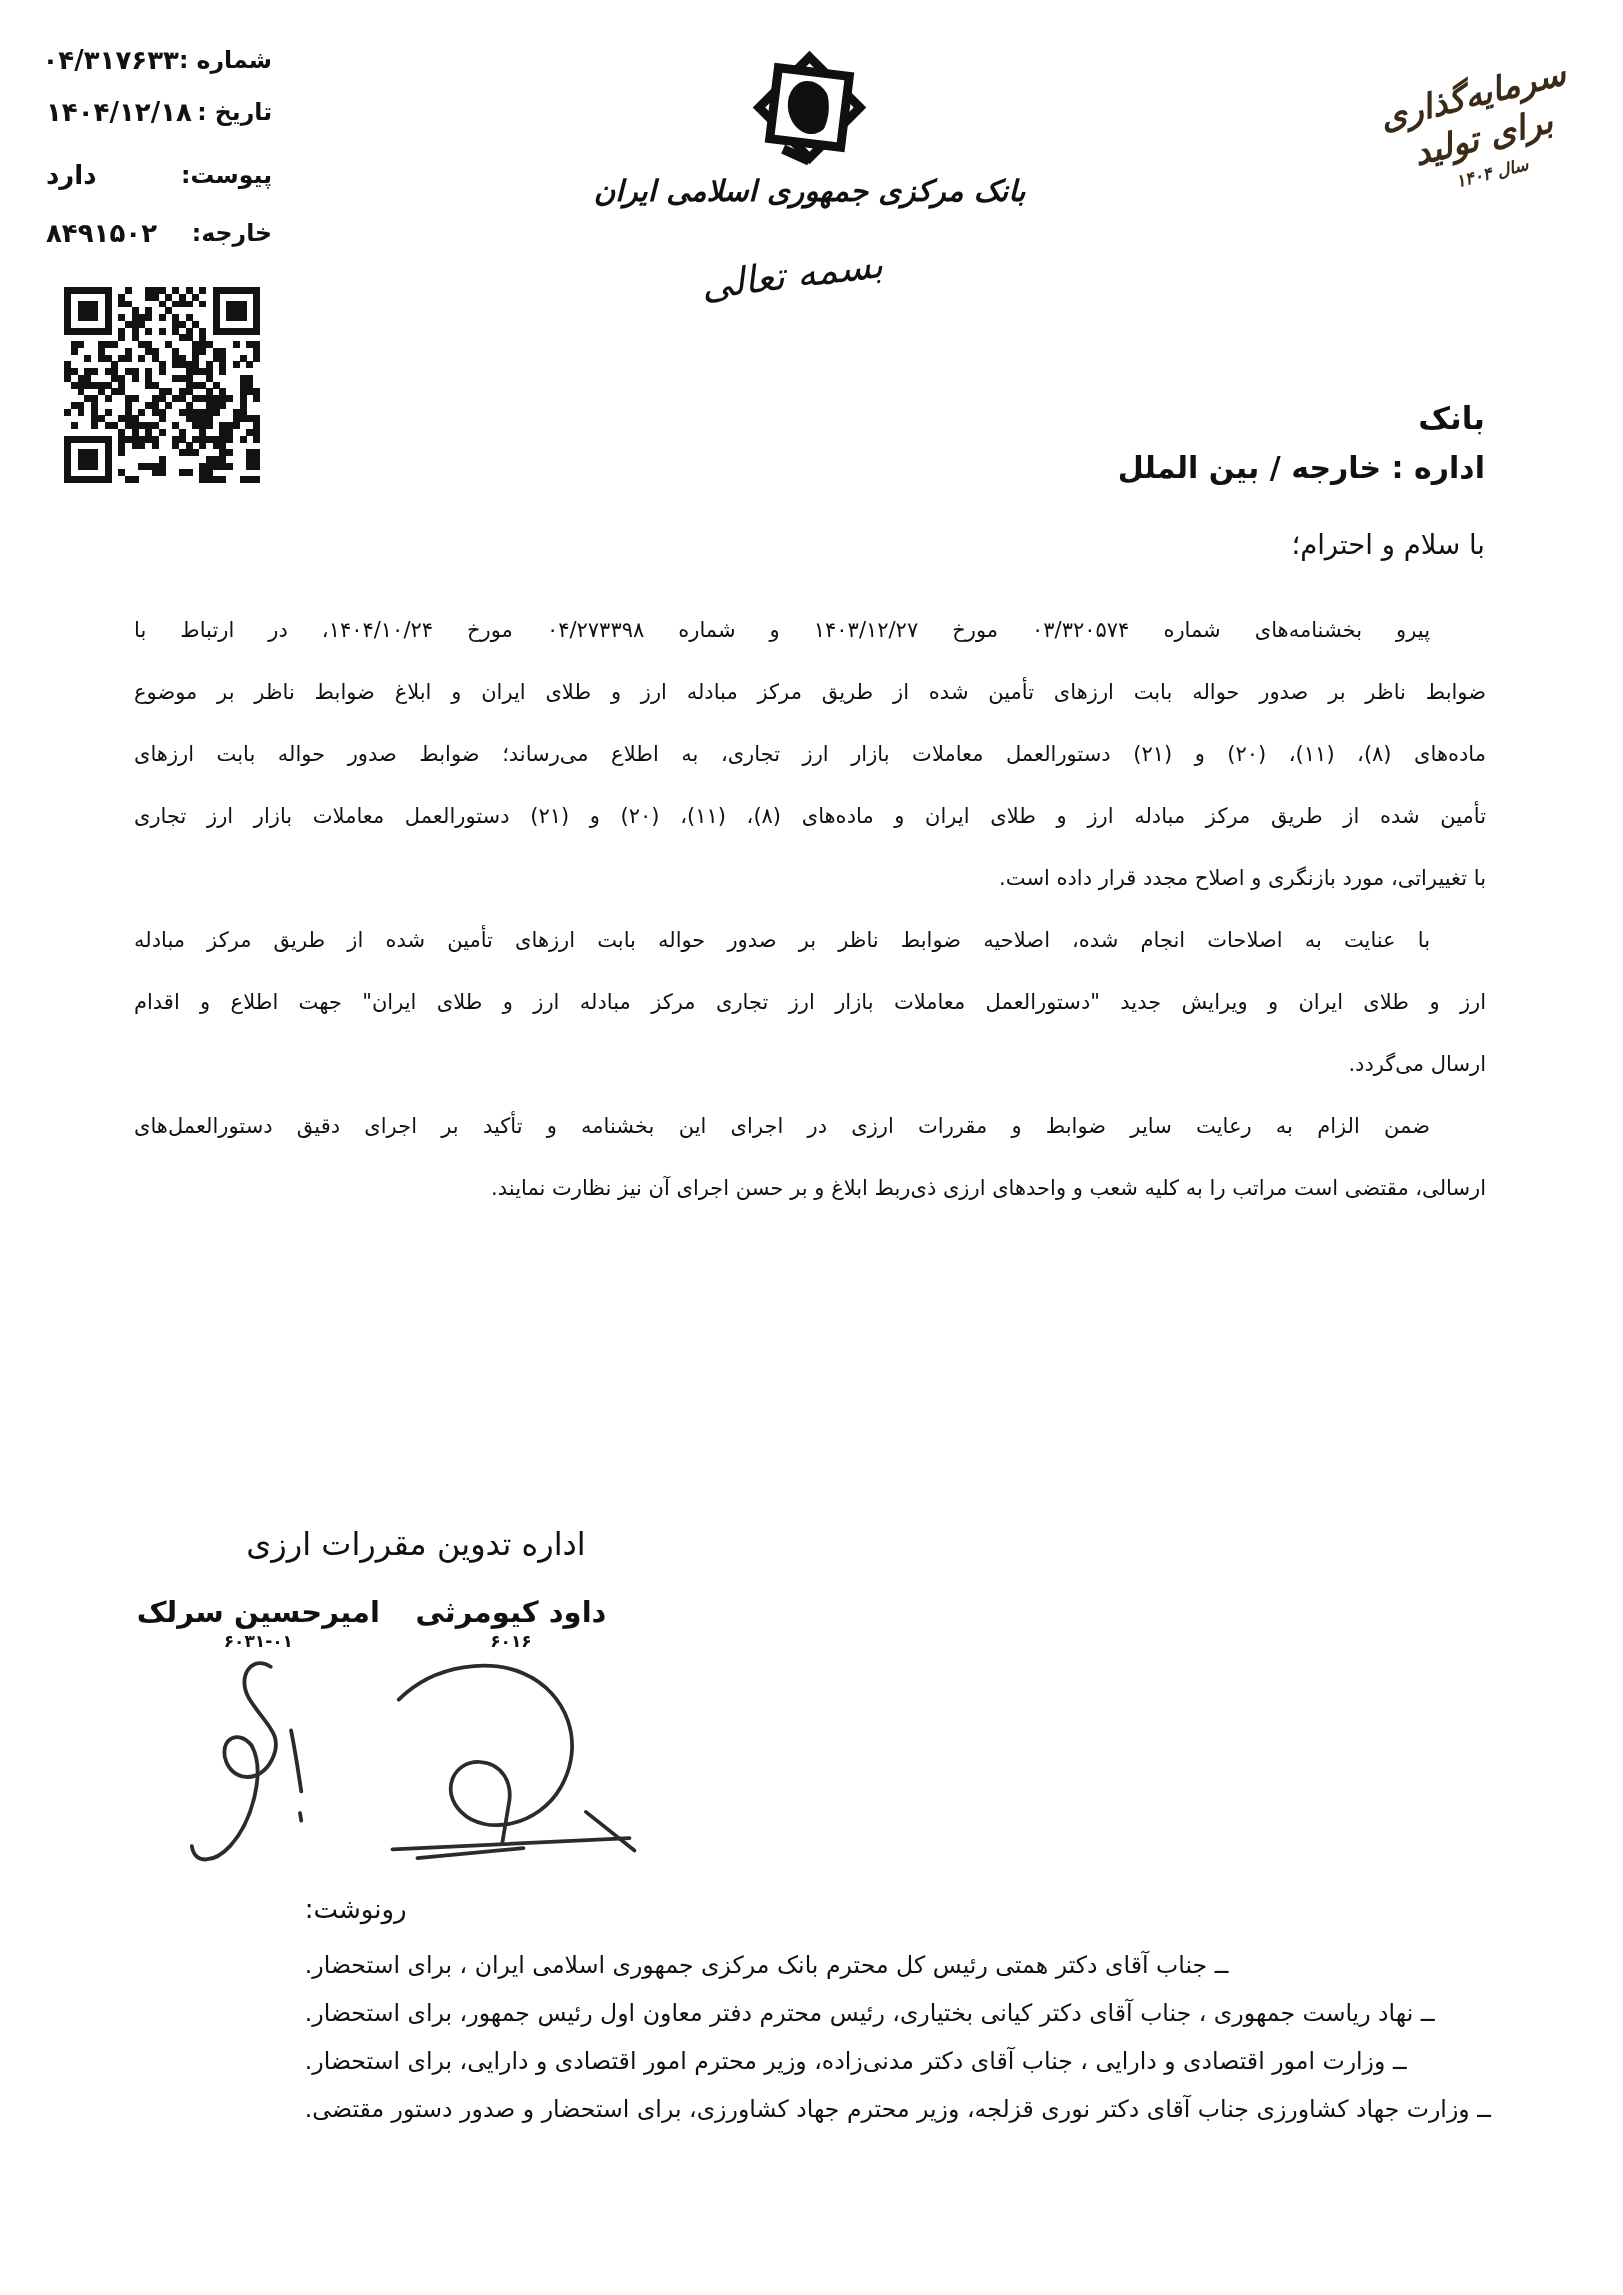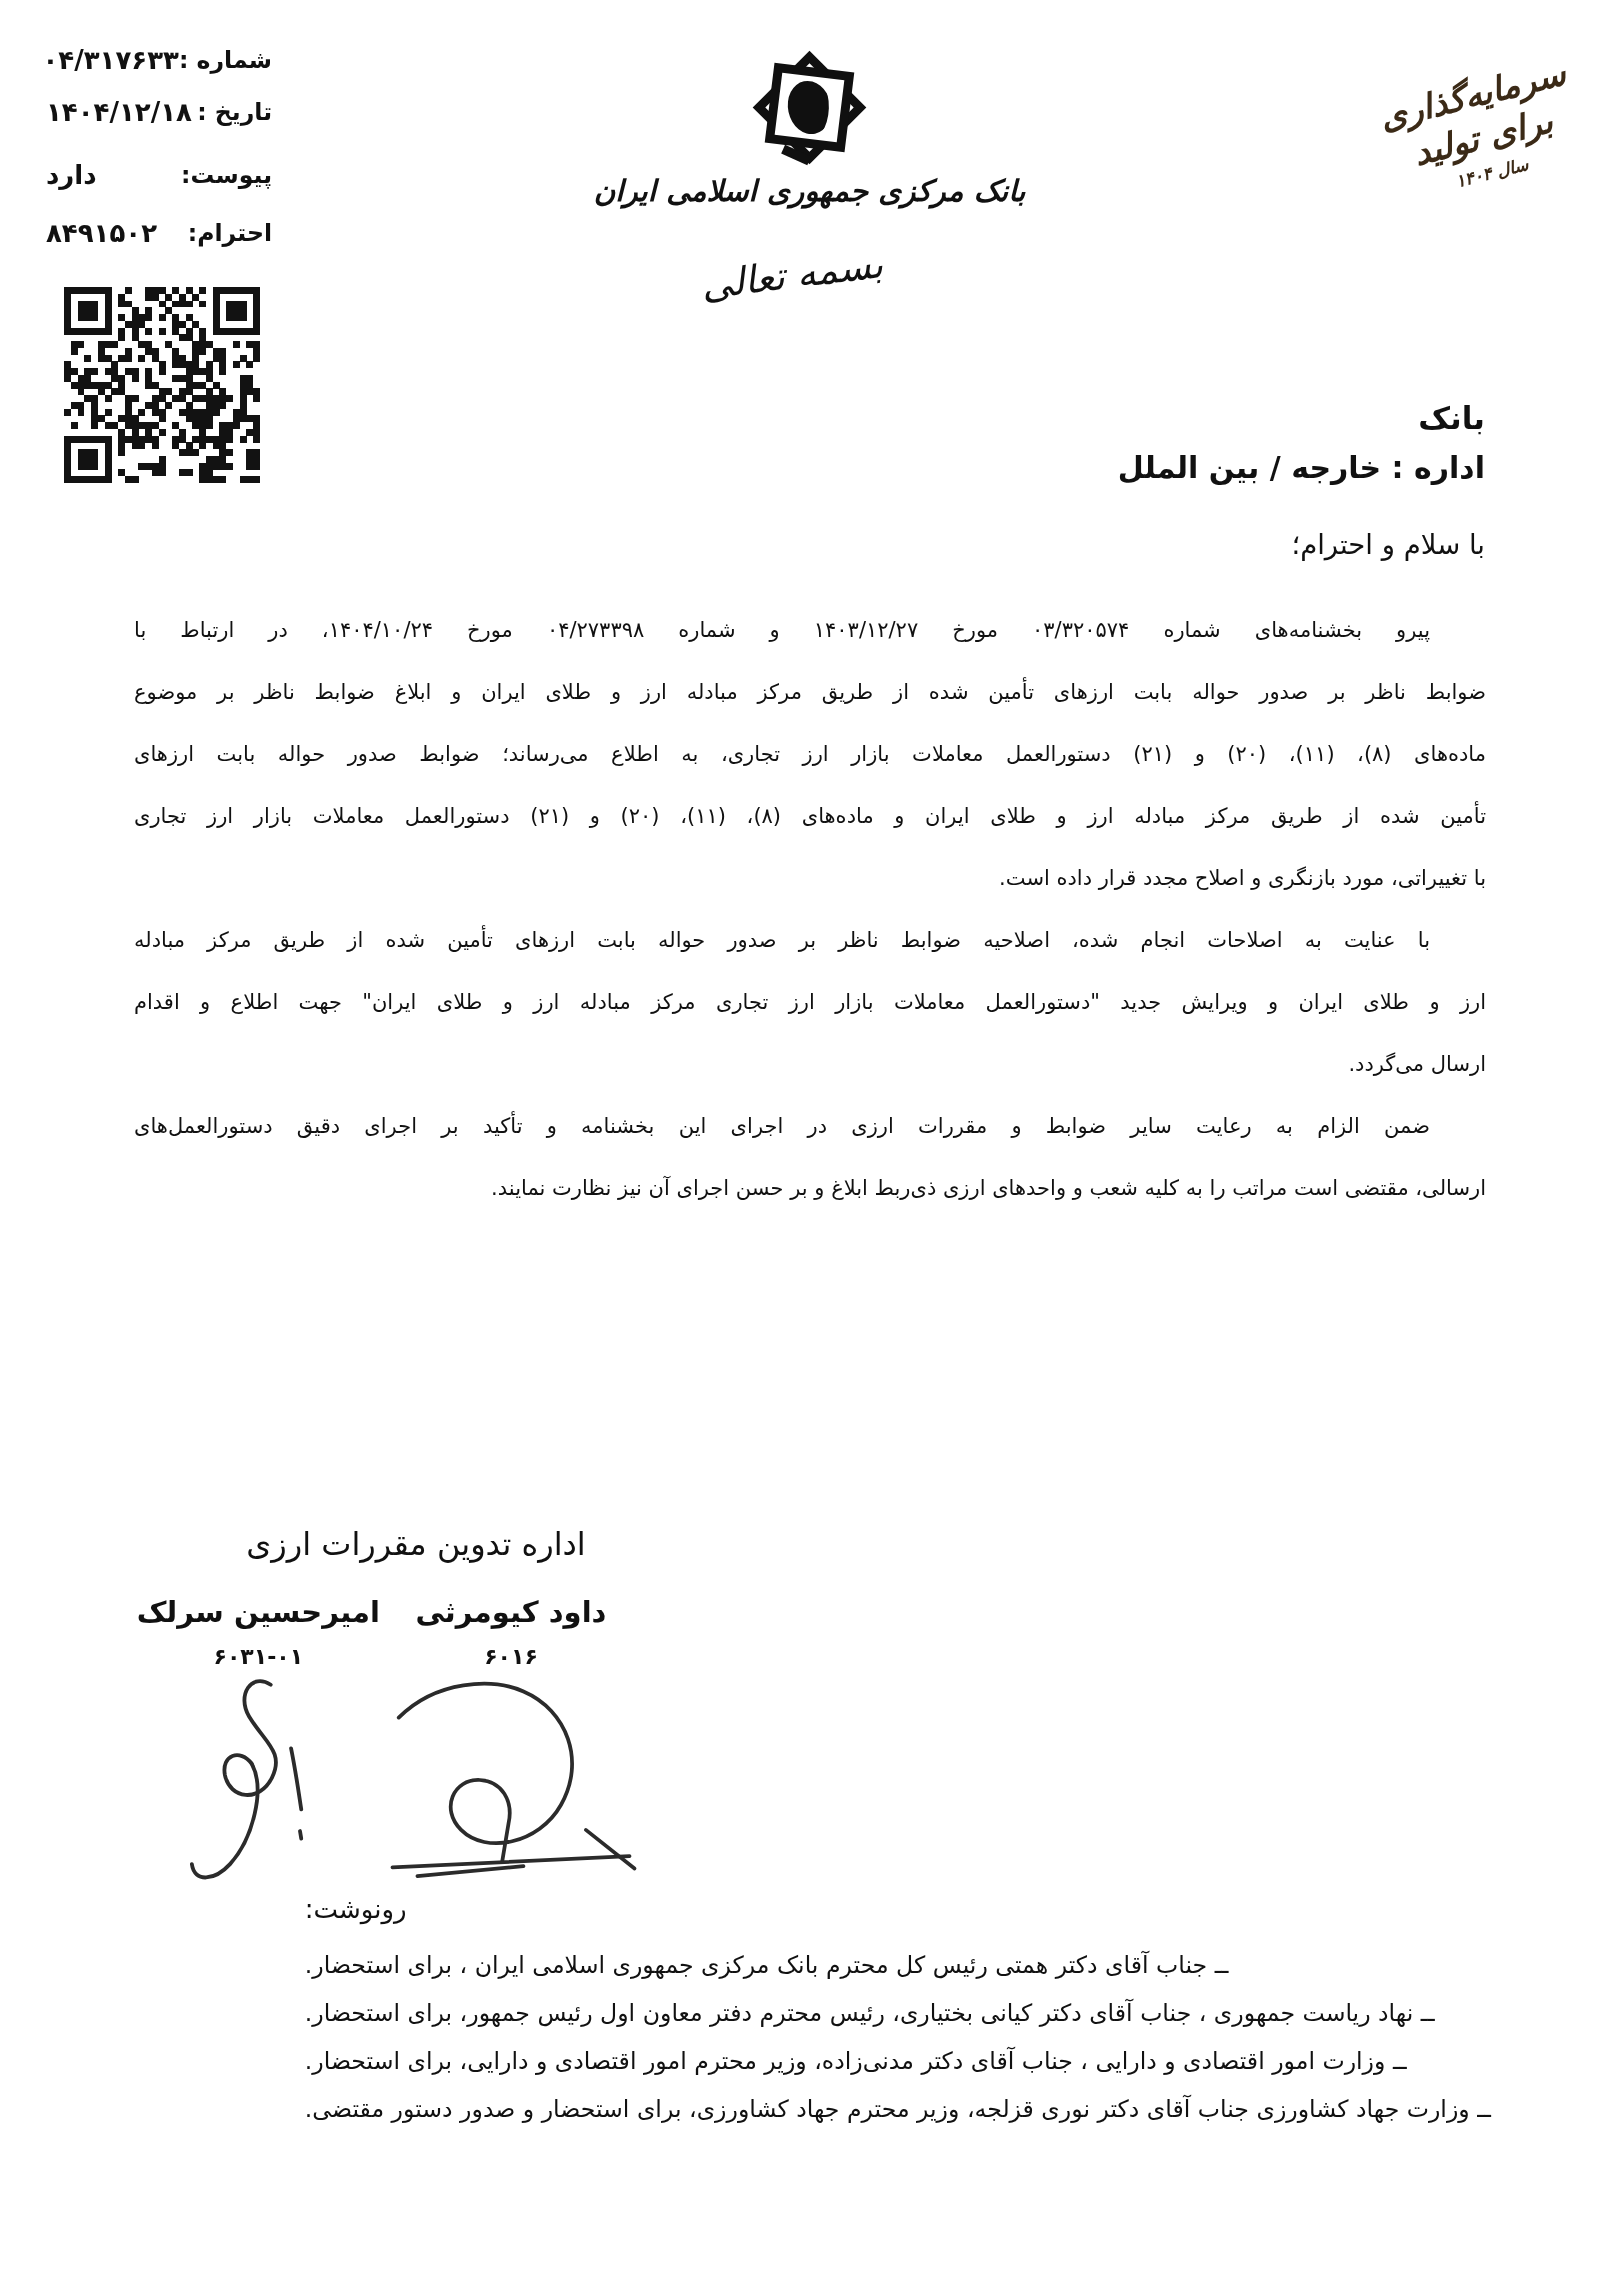--- a/index.html
+++ b/index.html
@@ -37,21 +37,21 @@
     font-size:21px;line-height:62px;}
   .body-line{white-space:nowrap;text-align:justify;text-align-last:justify;}
   .body-line.first{padding-right:56px;}
   .body-line.last{text-align:right;text-align-last:right;}
   
   .sig{position:absolute;left:190px;top:1525px;width:452px;text-align:center;direction:rtl;}
   .sig-title{font-size:32px;font-weight:normal;margin-bottom:32px;}
   .sig-cols{display:flex;}
   .sig-col{flex:1;text-align:center;}
   .sig-name{font-size:29px;font-weight:bold;white-space:nowrap;}
-  .sig-code{font-size:22px;font-weight:bold;margin-top:15px;}
+  .sig-code{font-size:17px;font-weight:bold;margin-top:2px;}
   .sig-scribble{margin-top:2.6px;}
   
   .cc{position:absolute;right:132px;top:1894px;text-align:left;direction:rtl;}
   .cc-label{font-size:26px;margin-bottom:17px;}
   .cc-item{font-size:23.6px;line-height:48px;white-space:nowrap;}
   
   .footer{position:absolute;left:353px;top:2225px;width:916px;text-align:center;
     font-size:26px;font-style:italic;white-space:nowrap;direction:rtl;}
   .footer-site{font-family:"DejaVu Serif",serif;font-style:italic;font-weight:bold;
     font-size:29px;direction:ltr;unicode-bidi:embed;}
@@ -68,21 +68,21 @@
     </div>
     <div class="meta-row r2">
       <span class="meta-label">تاریخ :</span>
       <span class="meta-value">۱۴۰۴/۱۲/۱۸</span>
     </div>
     <div class="meta-row r3">
       <span class="meta-label">پیوست:</span>
       <span class="meta-value">دارد</span>
     </div>
     <div class="meta-row">
-      <span class="meta-label">احترام:</span>
+      <span class="meta-label">خارجه:</span>
       <span class="meta-value">۸۴۹۱۵۰۲</span>
     </div>
   </div>
 
   <div class="qr">
     <svg id="qr-svg" width="196" height="196" viewBox="0 0 300 300" shape-rendering="crispEdges">
         <rect x="0.00" y="0.00" width="10.64" height="10.64" fill="#121212"></rect>
         <rect x="10.34" y="0.00" width="10.64" height="10.64" fill="#121212"></rect>
         <rect x="20.69" y="0.00" width="10.64" height="10.64" fill="#121212"></rect>
         <rect x="31.03" y="0.00" width="10.64" height="10.64" fill="#121212"></rect>

